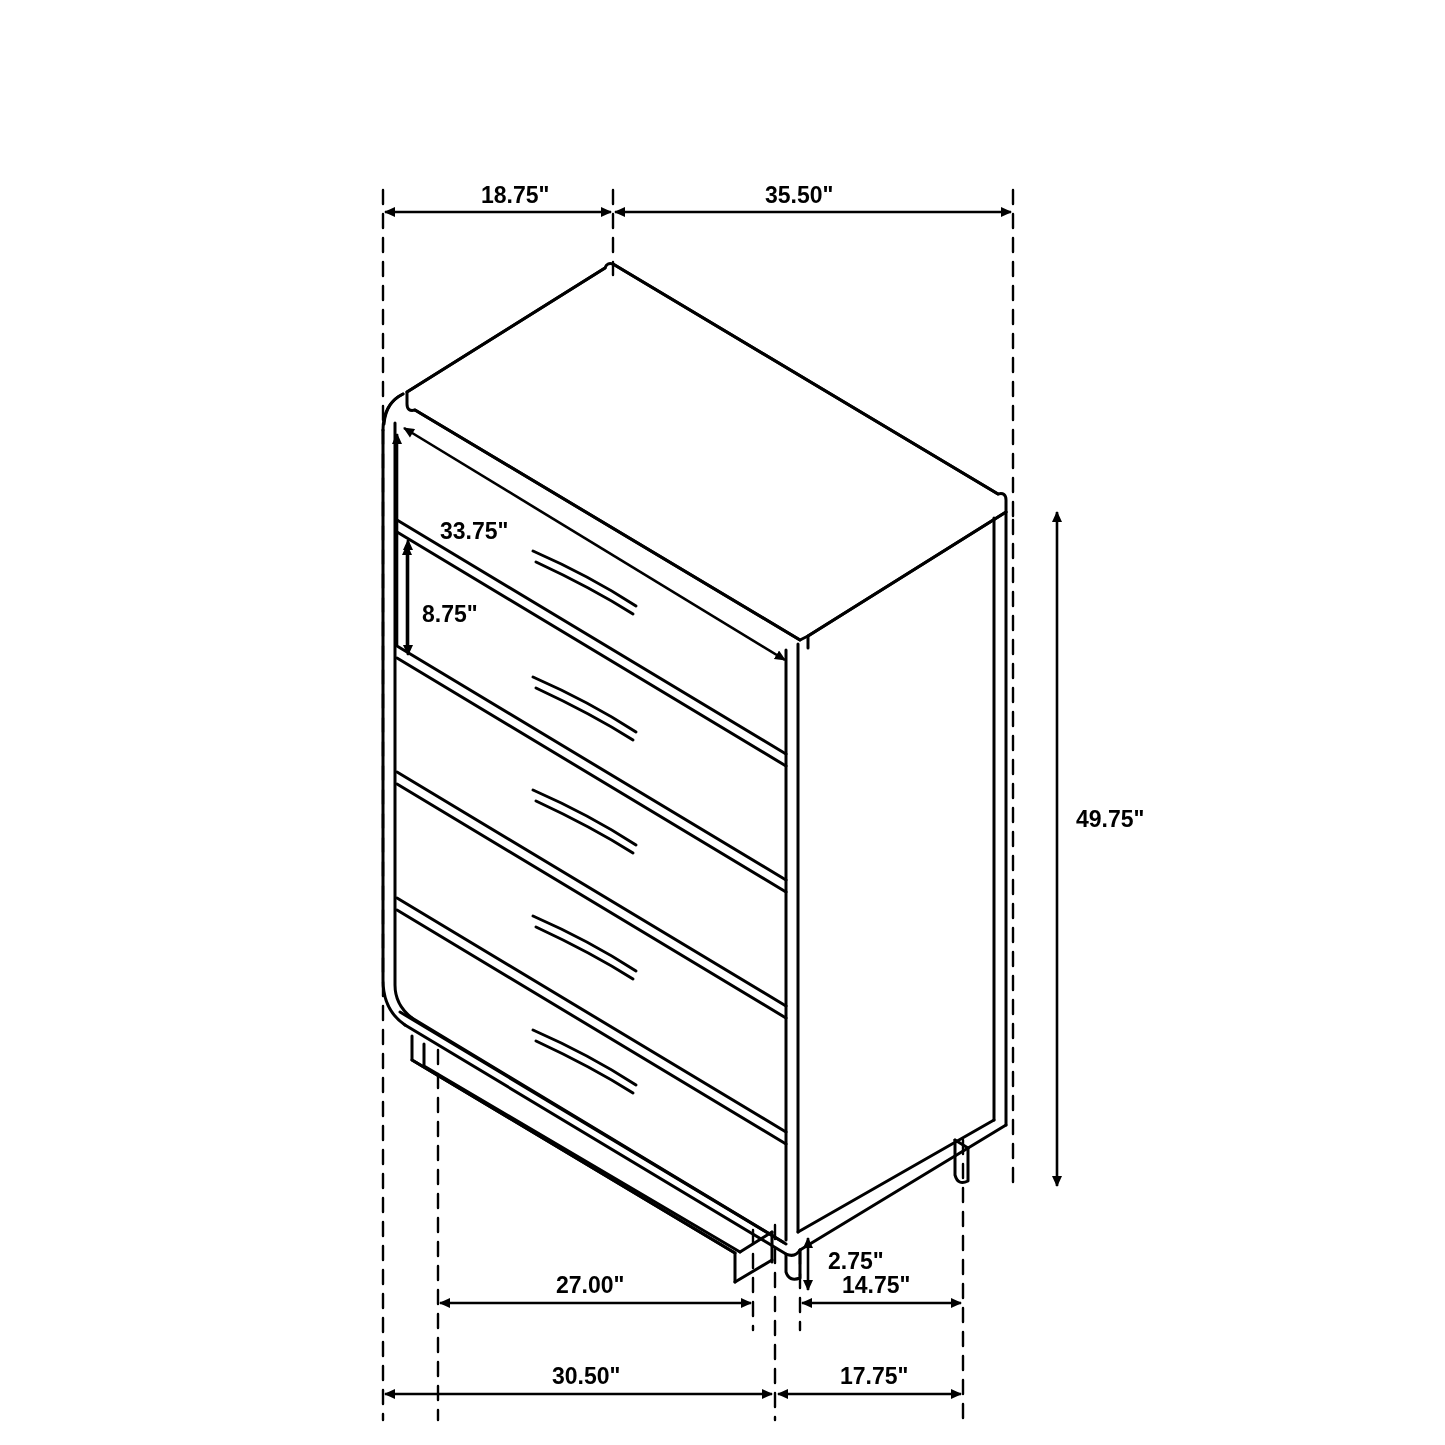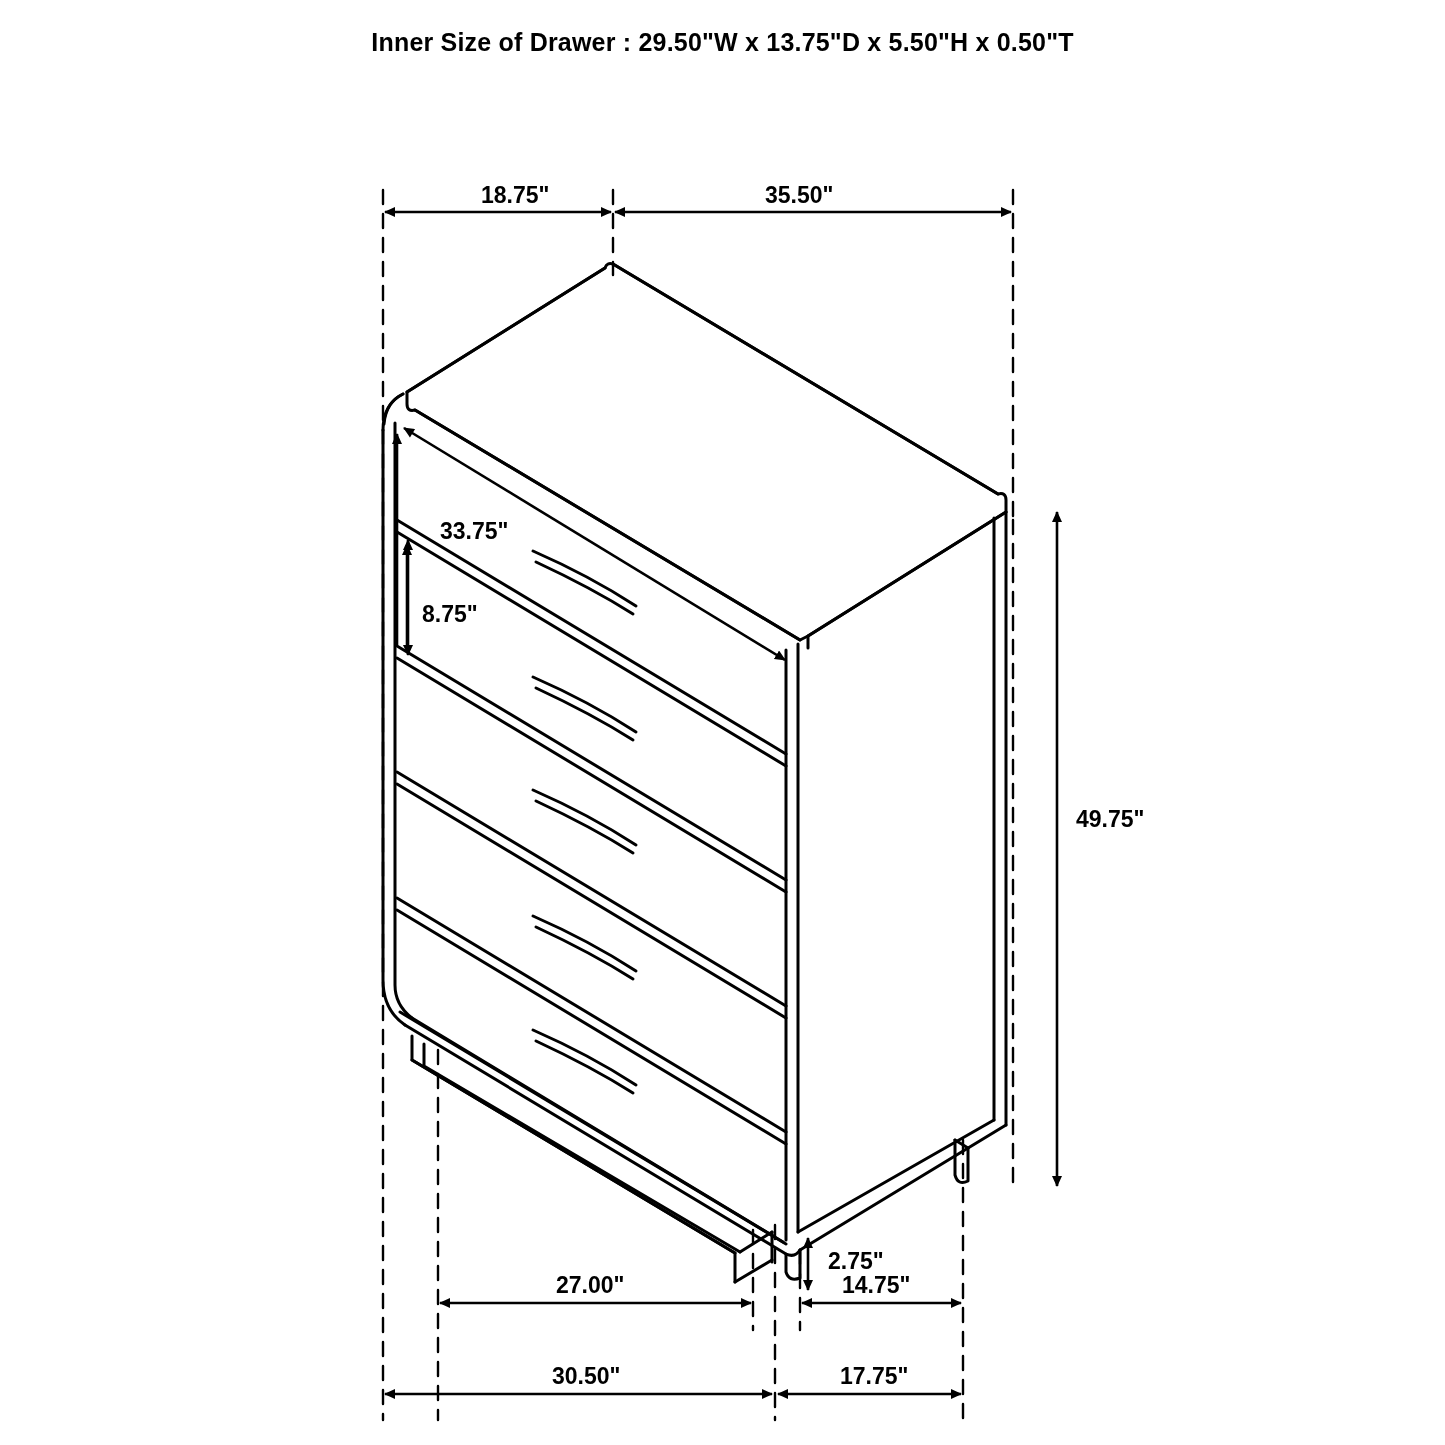--- a/index.html
+++ b/index.html
@@ -44,21 +44,20 @@
     font-size: 23px;
     font-weight: bold;
     white-space: nowrap;
   }
 </style>
 </head>
 <body>
 
 <div id="diagram-root">
 
-  <div class="title">Inner Size of Drawer : 29.50"W x 13.75"D x 5.50"H x 0.50"T</div>
 
   <svg class="drawing" viewBox="0 0 1445 1445">
     <g fill="none" stroke="#000000" stroke-width="3" stroke-linejoin="round" stroke-linecap="round">
 
       <g stroke-dasharray="14 10" stroke-width="2.4">
         <line x1="383" y1="190" x2="383" y2="1420"></line>
         <line x1="613" y1="190" x2="613" y2="275"></line>
         <line x1="1013" y1="190" x2="1013" y2="520"></line>
         <line x1="1013" y1="520" x2="1013" y2="1190"></line>
         <line x1="438" y1="1050" x2="438" y2="1420"></line>

